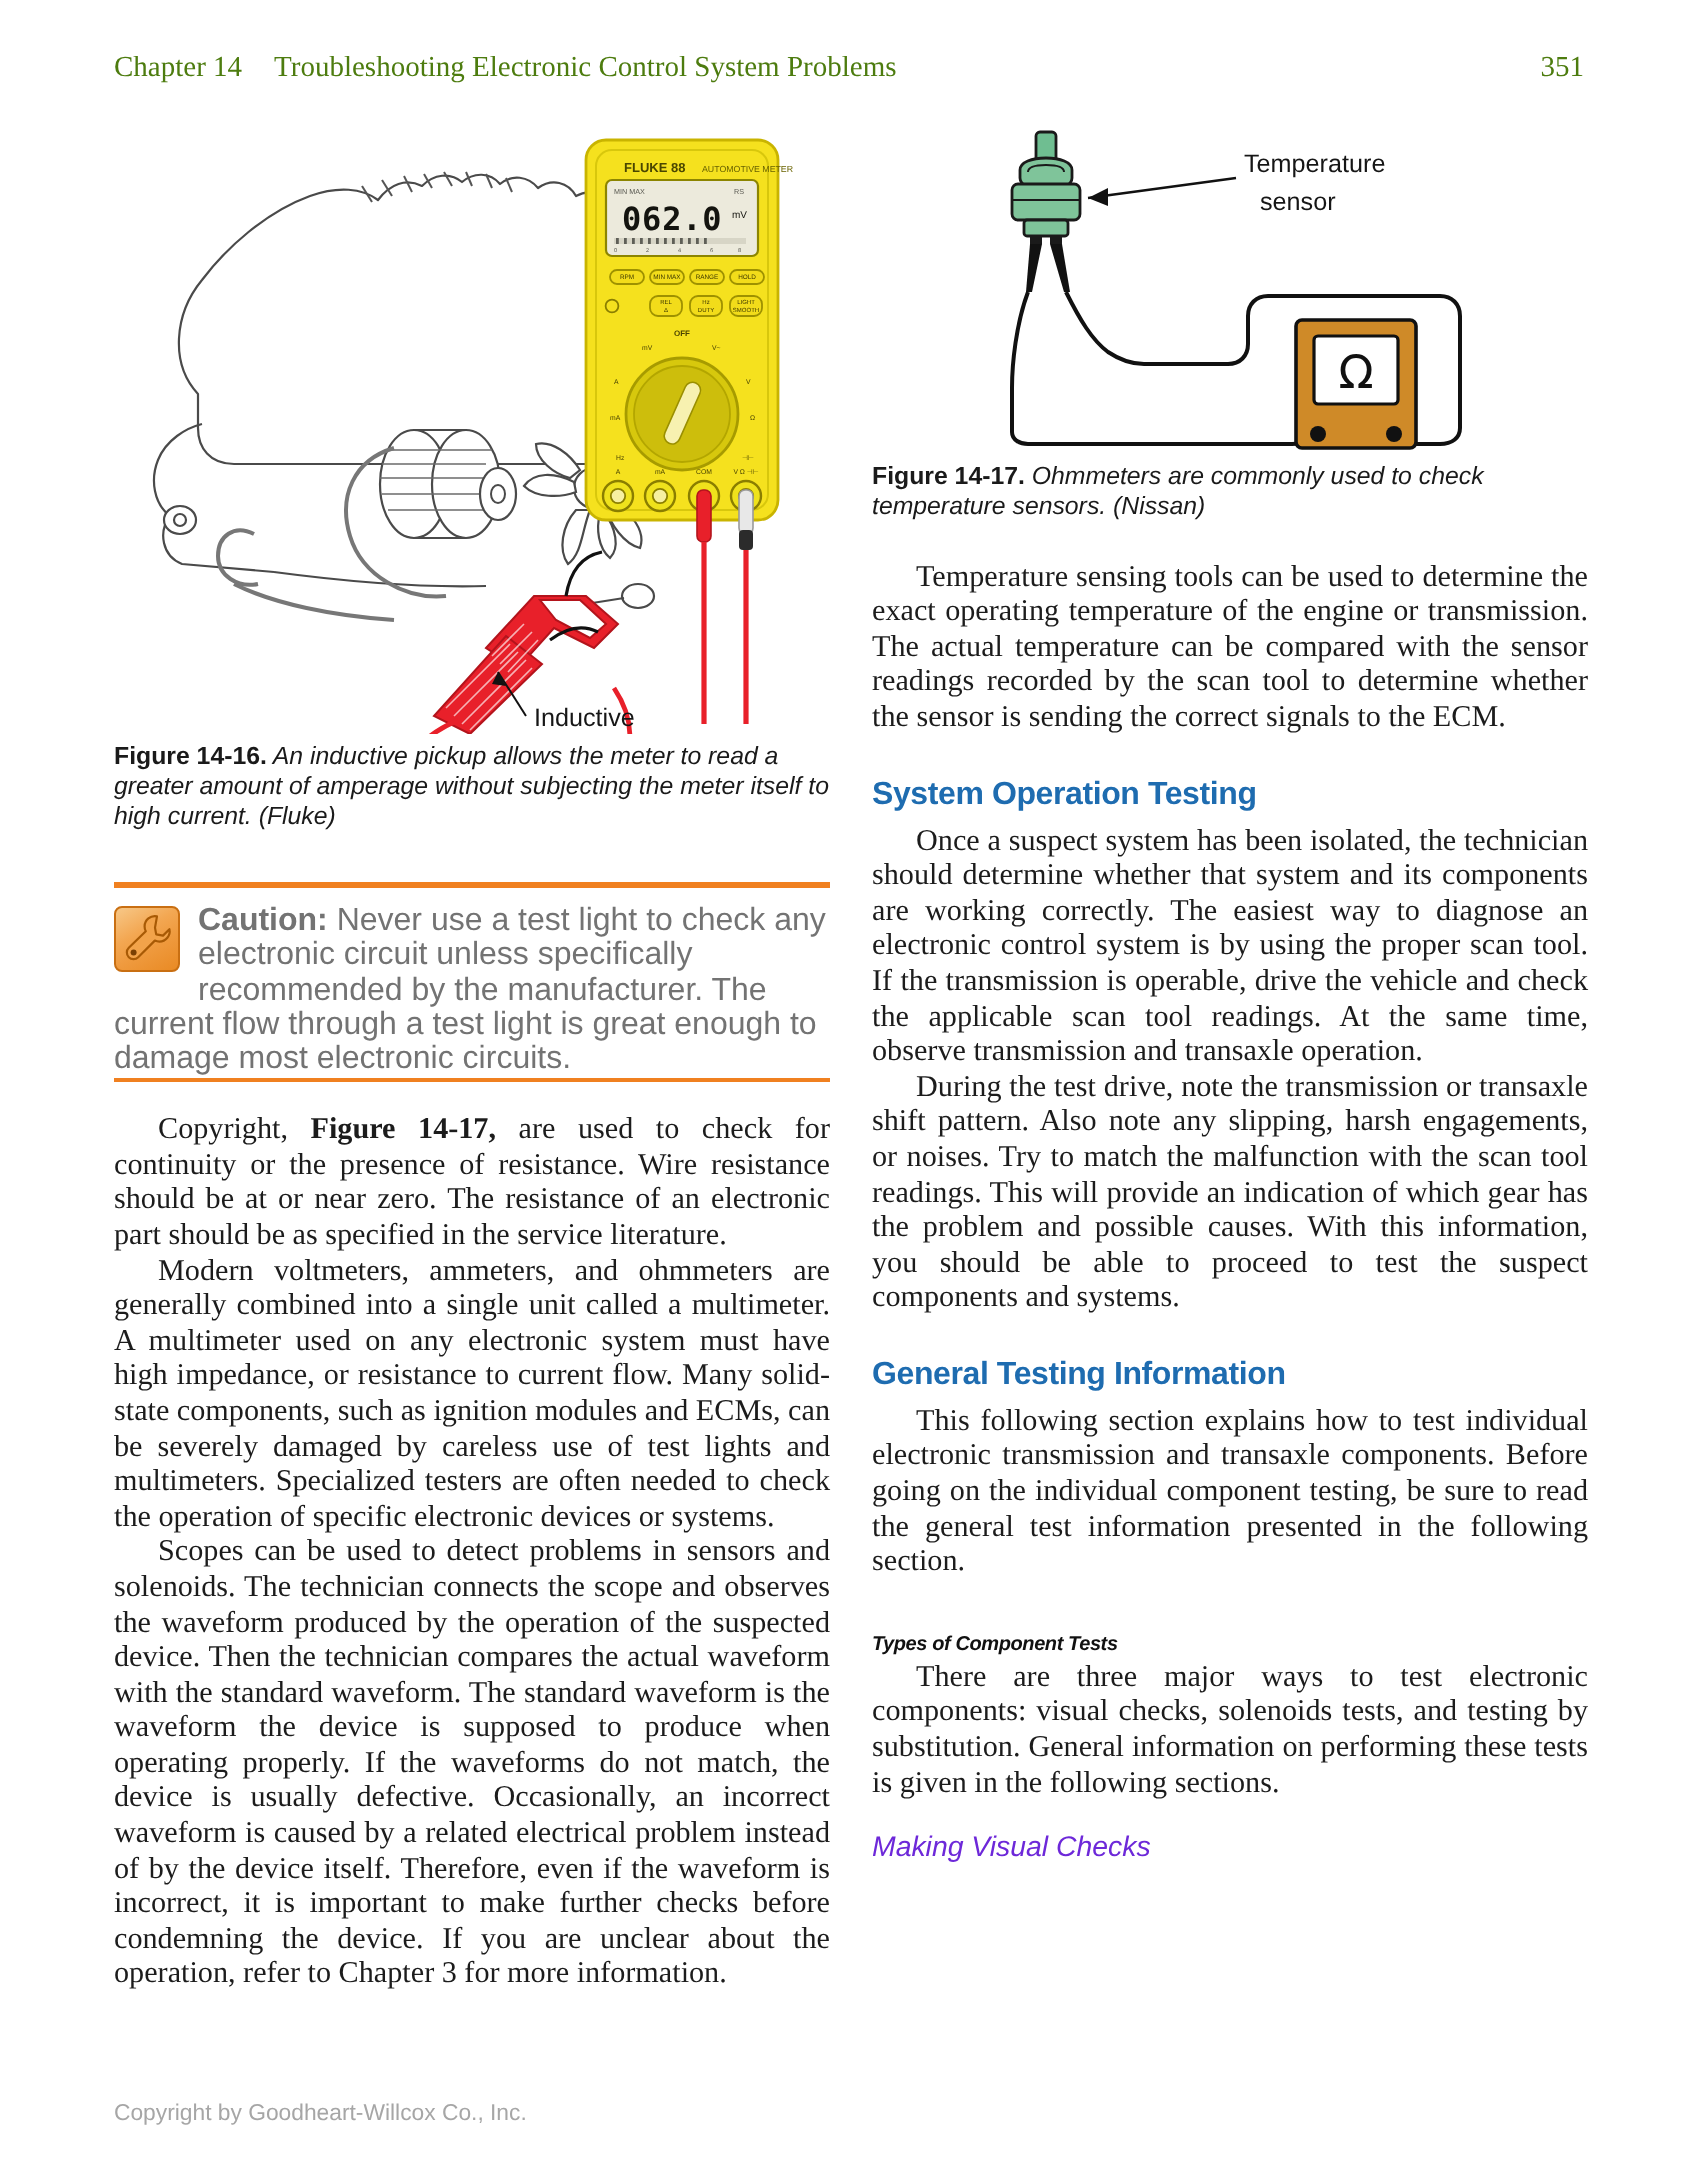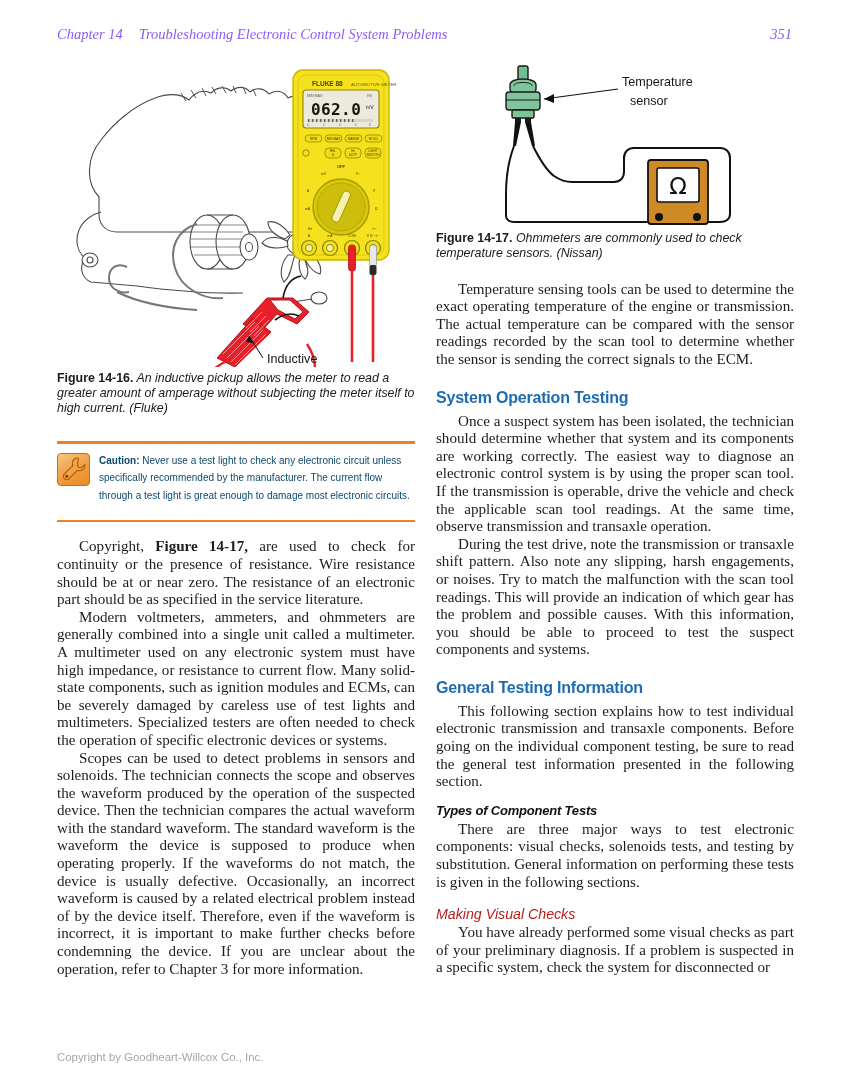--- a/index.html
+++ b/index.html
@@ -19,24 +19,23 @@
 
   
   .running-head {
     position: absolute;
     top: 26px;
     left: 57px;
     right: 57px;
     height: 20px;
     font-family: "Liberation Serif", serif;
     font-size: 14.5px;
-    color: #8b5cf6;
+    color: #4d7c0f;
     display: flex;
     align-items: baseline;
-    font-style: italic;
   }
   .rh-chapter { margin-right: 16px; white-space: nowrap; }
   .rh-title { white-space: nowrap; }
   .rh-page { margin-left: auto; font-size: 14.5px; }
 
   
   .col {
     position: absolute;
     width: 358px;
     top: 62px;
@@ -60,35 +59,35 @@
   
   h2.section-head {
     margin: 20px 0 6px 0;
     font-family: "Liberation Sans", "DejaVu Sans", sans-serif;
     font-size: 16px;
     font-weight: bold;
     color: #1e6cb0;
     letter-spacing: -0.2px;
   }
   h3.sub-head {
-    margin: 12px 0 3px 0;
-    font-family: "Liberation Sans", "DejaVu Sans", sans-serif;
-    font-size: 13px;
+    margin: 26px 0 3px 0;
+    font-family: "Liberation Sans", "DejaVu Sans", sans-serif;
+    font-size: 10px;
     font-weight: bold;
     font-style: italic;
     color: #111111;
     letter-spacing: -0.2px;
   }
   h4.sub-sub-head {
     margin: 15px 0 2px 0;
     font-family: "Liberation Sans", "DejaVu Sans", sans-serif;
     font-size: 14.2px;
     font-weight: normal;
     font-style: italic;
-    color: #b91c1c;
+    color: #6d28d9;
   }
 
   
   .caption {
     font-family: "Liberation Sans", "DejaVu Sans", sans-serif;
     font-size: 12.4px;
     line-height: 14.8px;
     color: #1a1a1a;
     font-style: italic;
   }
@@ -101,25 +100,25 @@
   .caution-wrap {
     margin-top: 26px;
     position: relative;
   }
   .caution-rule {
     height: 2.4px;
     background: #f08020;
     width: 100%;
   }
   .caution-body {
-    padding: 8px 0 16px 0;
-    font-family: "Liberation Sans", "DejaVu Sans", sans-serif;
-    font-size: 10px;
+    padding: 8px 0 0 0;
+    font-family: "Liberation Sans", "DejaVu Sans", sans-serif;
+    font-size: 16px;
     line-height: 17.4px;
-    color: #0c4a6e;
+    color: #737373;
   }
   .caution-icon {
     float: left;
     width: 33px;
     height: 33px;
     margin: 1px 9px 2px 0;
     border-radius: 4px;
     background: linear-gradient(150deg,#f7c888 0%, #f3a752 38%, #ef9a3e 62%, #e98a24 100%);
     border: 1.6px solid #c96f12;
     box-sizing: border-box;
@@ -480,19 +479,18 @@
       <p class="body">Once a suspect system has been isolated, the technician should determine whether that system and its components are working correctly. The easiest way to diagnose an electronic control system is by using the proper scan tool. If the transmission is operable, drive the vehicle and check the applicable scan tool readings. At the same time, observe transmission and transaxle operation.</p>
       <p class="body">During the test drive, note the transmission or transaxle shift pattern. Also note any slipping, harsh engagements, or noises. Try to match the malfunction with the scan tool readings. This will provide an indication of which gear has the problem and possible causes. With this information, you should be able to proceed to test the suspect components and systems.</p>
 
       <h2 class="section-head">General Testing Information</h2>
       <p class="body">This following section explains how to test individual electronic transmission and transaxle components. Before going on the individual component testing, be sure to read the general test information presented in the following section.</p>
 
       <h3 class="sub-head">Types of Component Tests</h3>
       <p class="body">There are three major ways to test electronic components: visual checks, solenoids tests, and testing by substitution. General information on performing these tests is given in the following sections.</p>
 
       <h4 class="sub-sub-head">Making Visual Checks</h4>
-      <p class="body">You have already performed some visual checks as part of your preliminary diagnosis. If a problem is suspected in a specific system, check the system for disconnected or</p>
     </div>
   </div>
 
   <div class="footer">Copyright by Goodheart-Willcox Co., Inc.</div>
 
 </div>
 
 </body></html>

